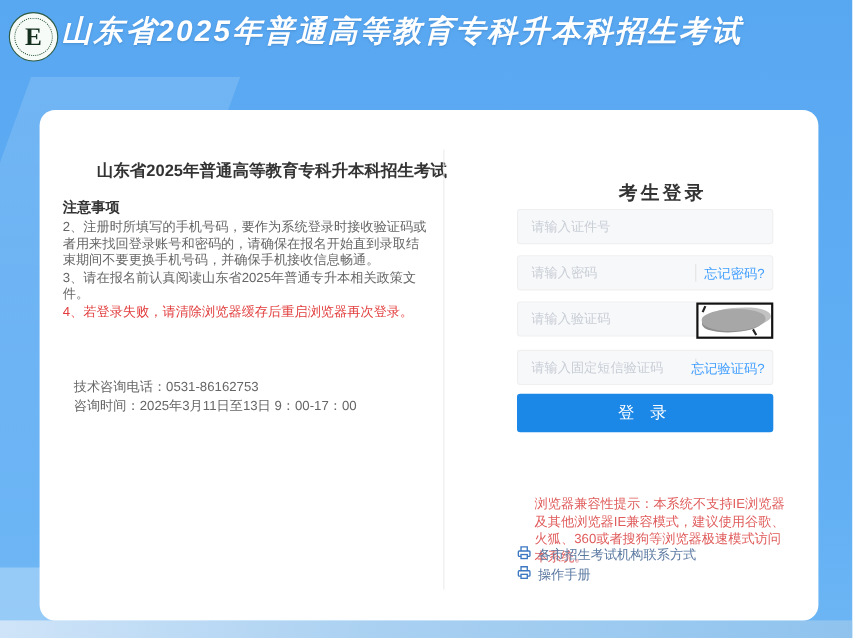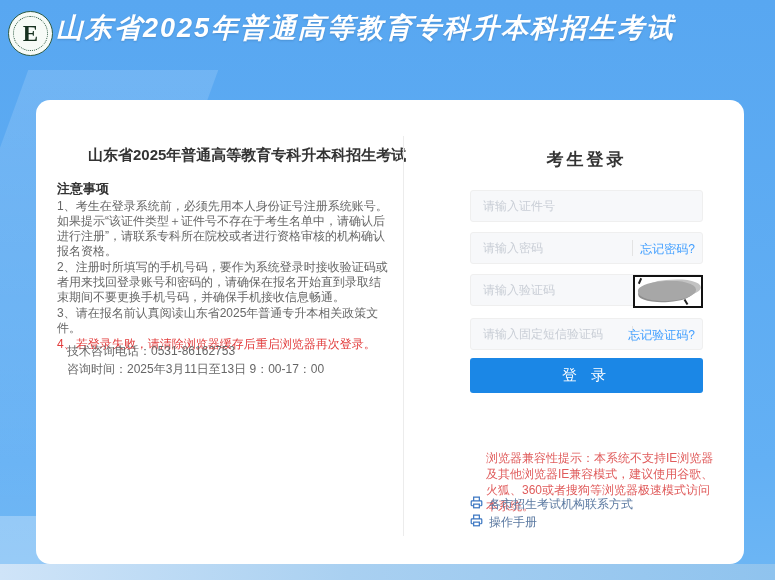--- a/index.html
+++ b/index.html
@@ -38,21 +38,21 @@
   .lp-head{position:absolute;left:21px;top:80px;margin:0;font-size:13px;font-weight:bold;color:#333;}
   .lp-notes{position:absolute;left:21px;top:99px;width:334px;font-size:12px;line-height:15px;color:#666;}
   .lp-notes p{margin:0 0 1px 0;}
   .lp-notes p.red{color:#e23c3c;}
   .lp-contact{position:absolute;left:31px;width:334px;font-size:12px;color:#666;margin:0;}
 
   .divider{position:absolute;left:367px;top:36px;bottom:28px;width:1px;background:#ececec;}
 
   
   .rp{position:absolute;left:434px;top:0;width:233px;height:100%;}
-  .login-title{position:absolute;left:0;top:48px;width:100%;margin:0;text-align:center;
+  .login-title{position:absolute;left:0;top:48px;width:100%;margin:16px;text-align:center;
         font-size:17px;font-weight:bold;letter-spacing:3px;color:#333;}
   .field{position:absolute;left:0;width:233px;height:32px;}
   .field input{width:100%;height:100%;box-sizing:border-box;background:#f7f8fa;
         border:1px solid #efefef;border-radius:3px;padding:0 12px;font-size:12px;color:#1d4ed8;
         outline:none;font-family:inherit;}
   .field input::placeholder{color:#c9ced6;}
   .field .sep{position:absolute;right:70px;top:8px;width:1px;height:16px;background:#e3e3e3;}
   .mini-link{position:absolute;right:8px;top:9px;font-size:12px;color:#409eff;text-decoration:none;cursor:pointer;}
   .captcha{position:absolute;left:163px;top:175px;width:70px;height:33px;background:#fff;
         border:2px solid #121212;box-sizing:border-box;cursor:pointer;}
@@ -87,21 +87,20 @@
       <span class="logo-e">E</span>
     </div>
     <h1 class="site-title">山东省2025年普通高等教育专科升本科招生考试</h1>
   </div>
 
   <div class="card">
 
     <h2 class="lp-title">山东省2025年普通高等教育专科升本科招生考试</h2>
     <h3 class="lp-head">注意事项</h3>
     <div class="lp-notes">
-      <p>1、考生在登录系统前，必须先用本人身份证号注册系统账号。如果提示“该证件类型＋证件号不存在于考生名单中，请确认后进行注册”，请联系专科所在院校或者进行资格审核的机构确认报名资格。</p>
       <p>2、注册时所填写的手机号码，要作为系统登录时接收验证码或者用来找回登录账号和密码的，请确保在报名开始直到录取结束期间不要更换手机号码，并确保手机接收信息畅通。</p>
       <p>3、请在报名前认真阅读山东省2025年普通专升本相关政策文件。</p>
       <p class="red">4、若登录失败，请清除浏览器缓存后重启浏览器再次登录。</p>
     </div>
     <p class="lp-contact" style="top:243px">技术咨询电话：0531-86162753</p>
     <p class="lp-contact" style="top:261px">咨询时间：2025年3月11日至13日 9：00-17：00</p>
 
     <div class="divider"></div>
 
     <div class="rp">

